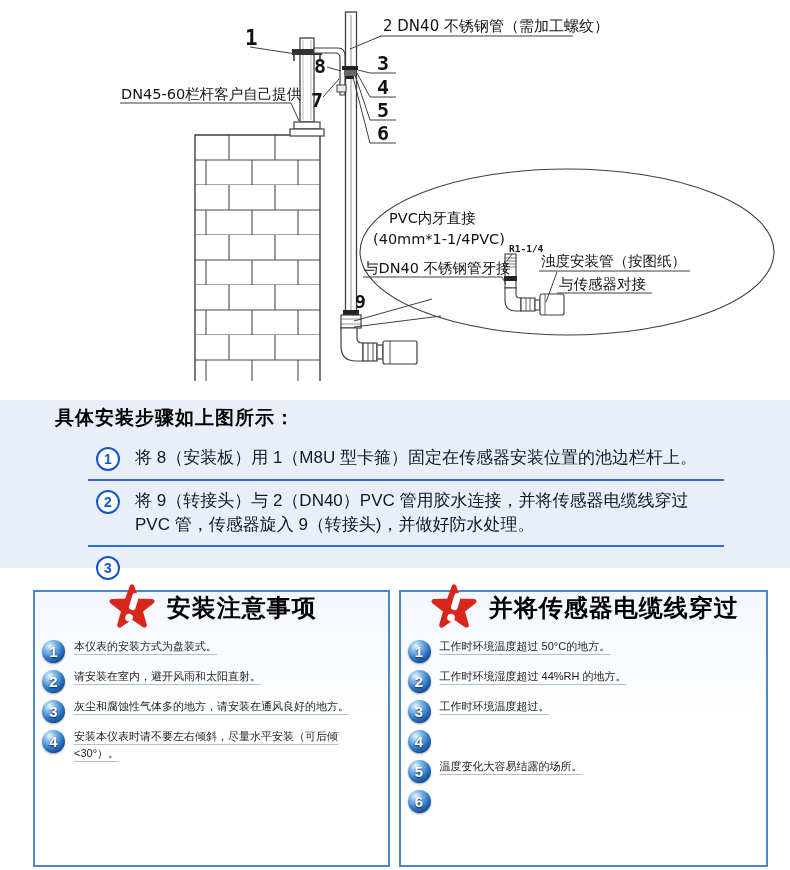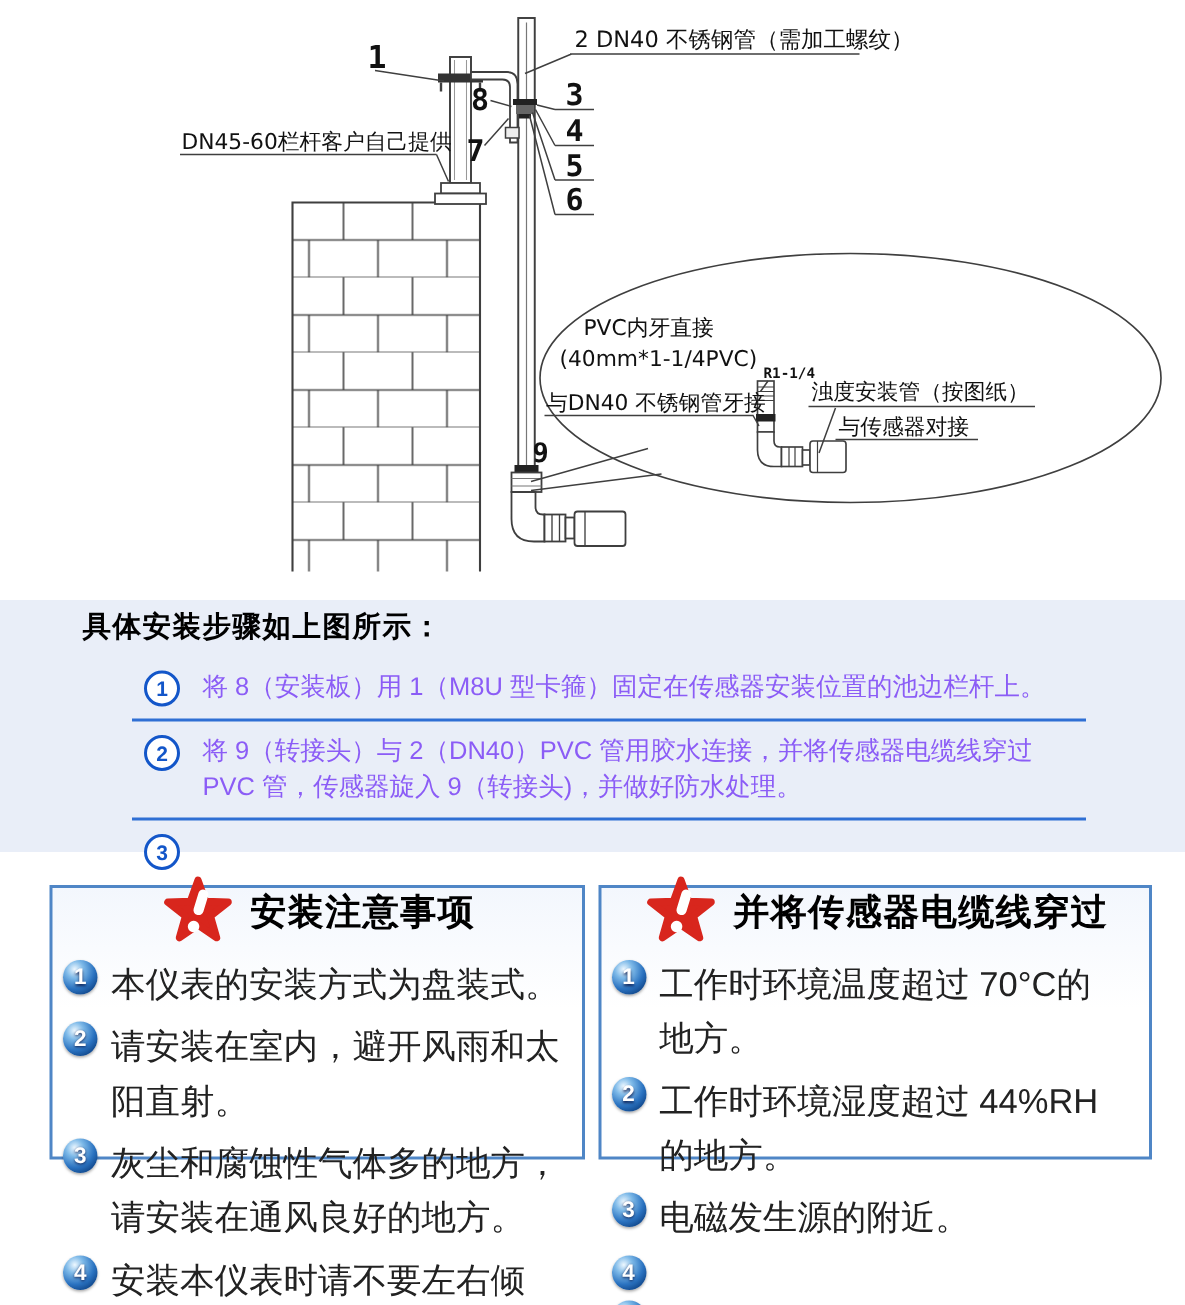--- a/index.html
+++ b/index.html
@@ -9,43 +9,43 @@
   }
   
   .diagram{height:400px;position:relative;}
   .diagram svg{display:block;}
   .cad-num{font-family:"DejaVu Sans Mono","Liberation Mono",monospace;font-weight:bold;fill:#111;}
   .cad-lbl{font-family:"DejaVu Sans","Liberation Sans",sans-serif;fill:#111;}
   
   .steps{background:#e9eef8;height:168px;box-sizing:border-box;padding-top:2px;}
   .steps h2{font-size:19px;font-weight:bold;color:#000;margin:3px 0 15px 55px;letter-spacing:1px;}
   .step{display:flex;align-items:flex-start;gap:15px;margin:0 58px 0 96px;}
-  .step p{margin:0;font-size:17px;line-height:1.42;color:#8b5cf6;max-width:588px;}
+  .step p{margin:0;font-size:17px;line-height:1.42;color:#0f172a;max-width:588px;}
   .stepnum{
     flex:none;width:20px;height:20px;border:2px solid #1356c9;border-radius:50%;
     background:#fff;color:#1356c9;font-weight:bold;font-size:14px;line-height:20px;
     text-align:center;margin-top:1px;
   }
   .divider{border:none;border-top:2px solid #2f6fd4;margin:8px 66px 8px 88px;}
   
   .boxes{display:flex;gap:9px;margin:22px 22px 0 33px;}
   .warnbox{
     border:2px solid #4f86c6;background:linear-gradient(#f3f7fd,#ffffff 45%);
-    box-sizing:border-box;height:183px;position:relative;
+    box-sizing:border-box;height:277px;position:relative;
   }
   .warnbox.left{width:357px;}
   .warnbox.right{width:370px;}
   .boxtitle{display:flex;align-items:center;justify-content:center;gap:9px;margin-top:-11px;height:54px;}
   .boxtitle h3{margin:0;font-size:24px;font-weight:bold;color:#000;letter-spacing:1px;}
   .star-wrap{width:52px;height:54px;flex:none;}
   ul.items{list-style:none;margin:3px 0 0 0;padding:0 10px 0 7px;}
   ul.items li{display:flex;align-items:flex-start;gap:9px;margin-bottom:5px;}
   ul.items p{
-    margin:0;font-size:23px;line-height:1.58;color:#222;
-    text-decoration-color:#a6c1e2;
+    margin:0;font-size:11px;line-height:1.58;color:#222;
+    text-decoration:underline;text-decoration-color:#a6c1e2;
     text-underline-offset:4px;text-decoration-thickness:1px;
   }
   .warnbox.left ul.items p{max-width:300px;}
   .warnbox.right ul.items p{max-width:302px;}
   .sphere{
     flex:none;width:23px;height:23px;border-radius:50%;margin-top:2px;
     background:radial-gradient(circle at 34% 27%, #eef8ff 0%, #7db9e8 26%, #2a72c0 58%, #0b3d7e 86%, #072a5c 100%);
     color:#fff;font-weight:bold;font-size:15px;line-height:23px;text-align:center;
     text-shadow:0 1px 2px rgba(0,10,60,.85);box-shadow:0 1px 2px rgba(0,0,0,.35);
   }
@@ -214,29 +214,29 @@
             <rect x="23.5" y="11" width="7" height="18" rx="3.2" fill="#fff"></rect>
             <circle cx="27" cy="37.5" r="4" fill="#fff"></circle>
           </g>
         </svg>
       </span>
       <h3>并将传感器电缆线穿过</h3>
     </div>
     <ul class="items">
       <li>
         <span class="sphere">1</span>
-        <p>工作时环境温度超过 70°C的地方。</p>
+        <p>工作时环境温度超过 50°C的地方。</p>
       </li>
       <li>
         <span class="sphere">2</span>
         <p>工作时环境湿度超过 44%RH 的地方。</p>
       </li>
       <li>
         <span class="sphere">3</span>
-        <p>电磁发生源的附近。</p>
+        <p>工作时环境温度超过。</p>
       </li>
       <li>
         <span class="sphere">4</span>
       </li>
       <li>
         <span class="sphere">5</span>
         <p>温度变化大容易结露的场所。</p>
       </li>
       <li>
         <span class="sphere">6</span>

